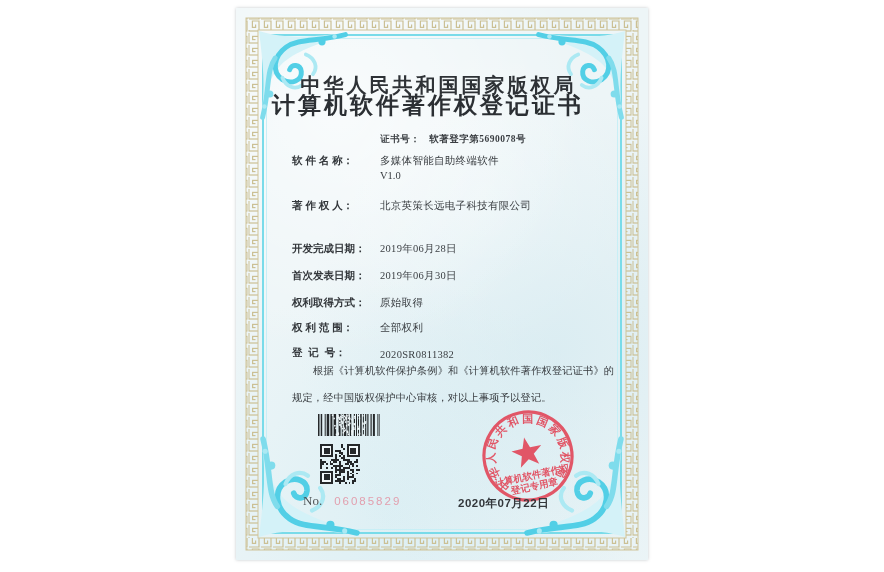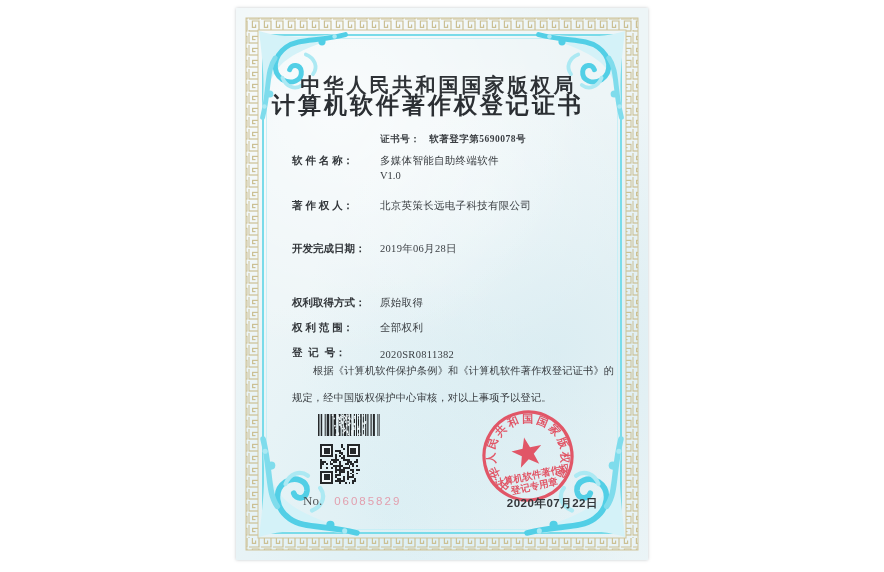--- a/index.html
+++ b/index.html
@@ -52,21 +52,21 @@
   .serial{position:absolute;left:67px;top:485px;font:400 13px "Liberation Serif",serif;color:#4e5254}
   .serial .num{font:400 11.5px "Liberation Sans",sans-serif;color:#e29fae;letter-spacing:2px;margin-left:12px}
 
   .stamp{position:absolute;left:242px;top:398px;width:100px;height:100px;
          transform:rotate(-12deg);opacity:.92}
   .stamp svg{width:100%;height:100%;display:block}
   .stamp text{font-family:"Liberation Sans",sans-serif;font-weight:700;fill:#e24a5c}
   .ring-ch{font-size:11px}
   .sline{font-size:9.5px}
 
-  .date{position:absolute;left:222px;top:488px;width:140px;text-align:right;
+  .date{position:absolute;left:222px;top:488px;width:140px;text-align:left;
         font:700 11.5px "Liberation Sans",sans-serif;color:#33373b;letter-spacing:.5px}
 </style>
 </head>
 <body>
 
 <svg width="0" height="0" style="position:absolute" aria-hidden="true">
   <defs>
     <symbol id="flourish" viewBox="0 0 100 100">
       <path d="M0,0 C34,10 62,6 98,2 C64,16 40,22 24,38 C12,50 6,70 2,98 C8,62 4,34 0,0 Z" fill="#d4f2f8"></path>
       <path d="M96,4 C64,12 44,8 30,18 C16,28 14,46 26,54 C36,60 48,55 47,45 C46,37 36,36 34,43" fill="none" stroke="#52cfe6" stroke-width="5.5" stroke-linecap="round"></path>
@@ -136,20 +136,24 @@
     </div>
     <div class="v2">V1.0</div>
 
     <div class="row r1">
       <span class="lab">著 作 权 人：</span>
       <span class="val">北京英策长远电子科技有限公司</span>
     </div>
     <div class="row r2">
       <span class="lab">开发完成日期：</span>
       <span class="val">2019年06月28日</span>
+    </div>
+    <div class="row r3">
+      <span class="lab">首次发表日期：</span>
+      <span class="val">2019年06月30日</span>
     </div>
     <div class="row r4">
       <span class="lab">权利取得方式：</span>
       <span class="val">原始取得</span>
     </div>
     <div class="row r5">
       <span class="lab">权 利 范 围：</span>
       <span class="val">全部权利</span>
     </div>
     <div class="row r6">

